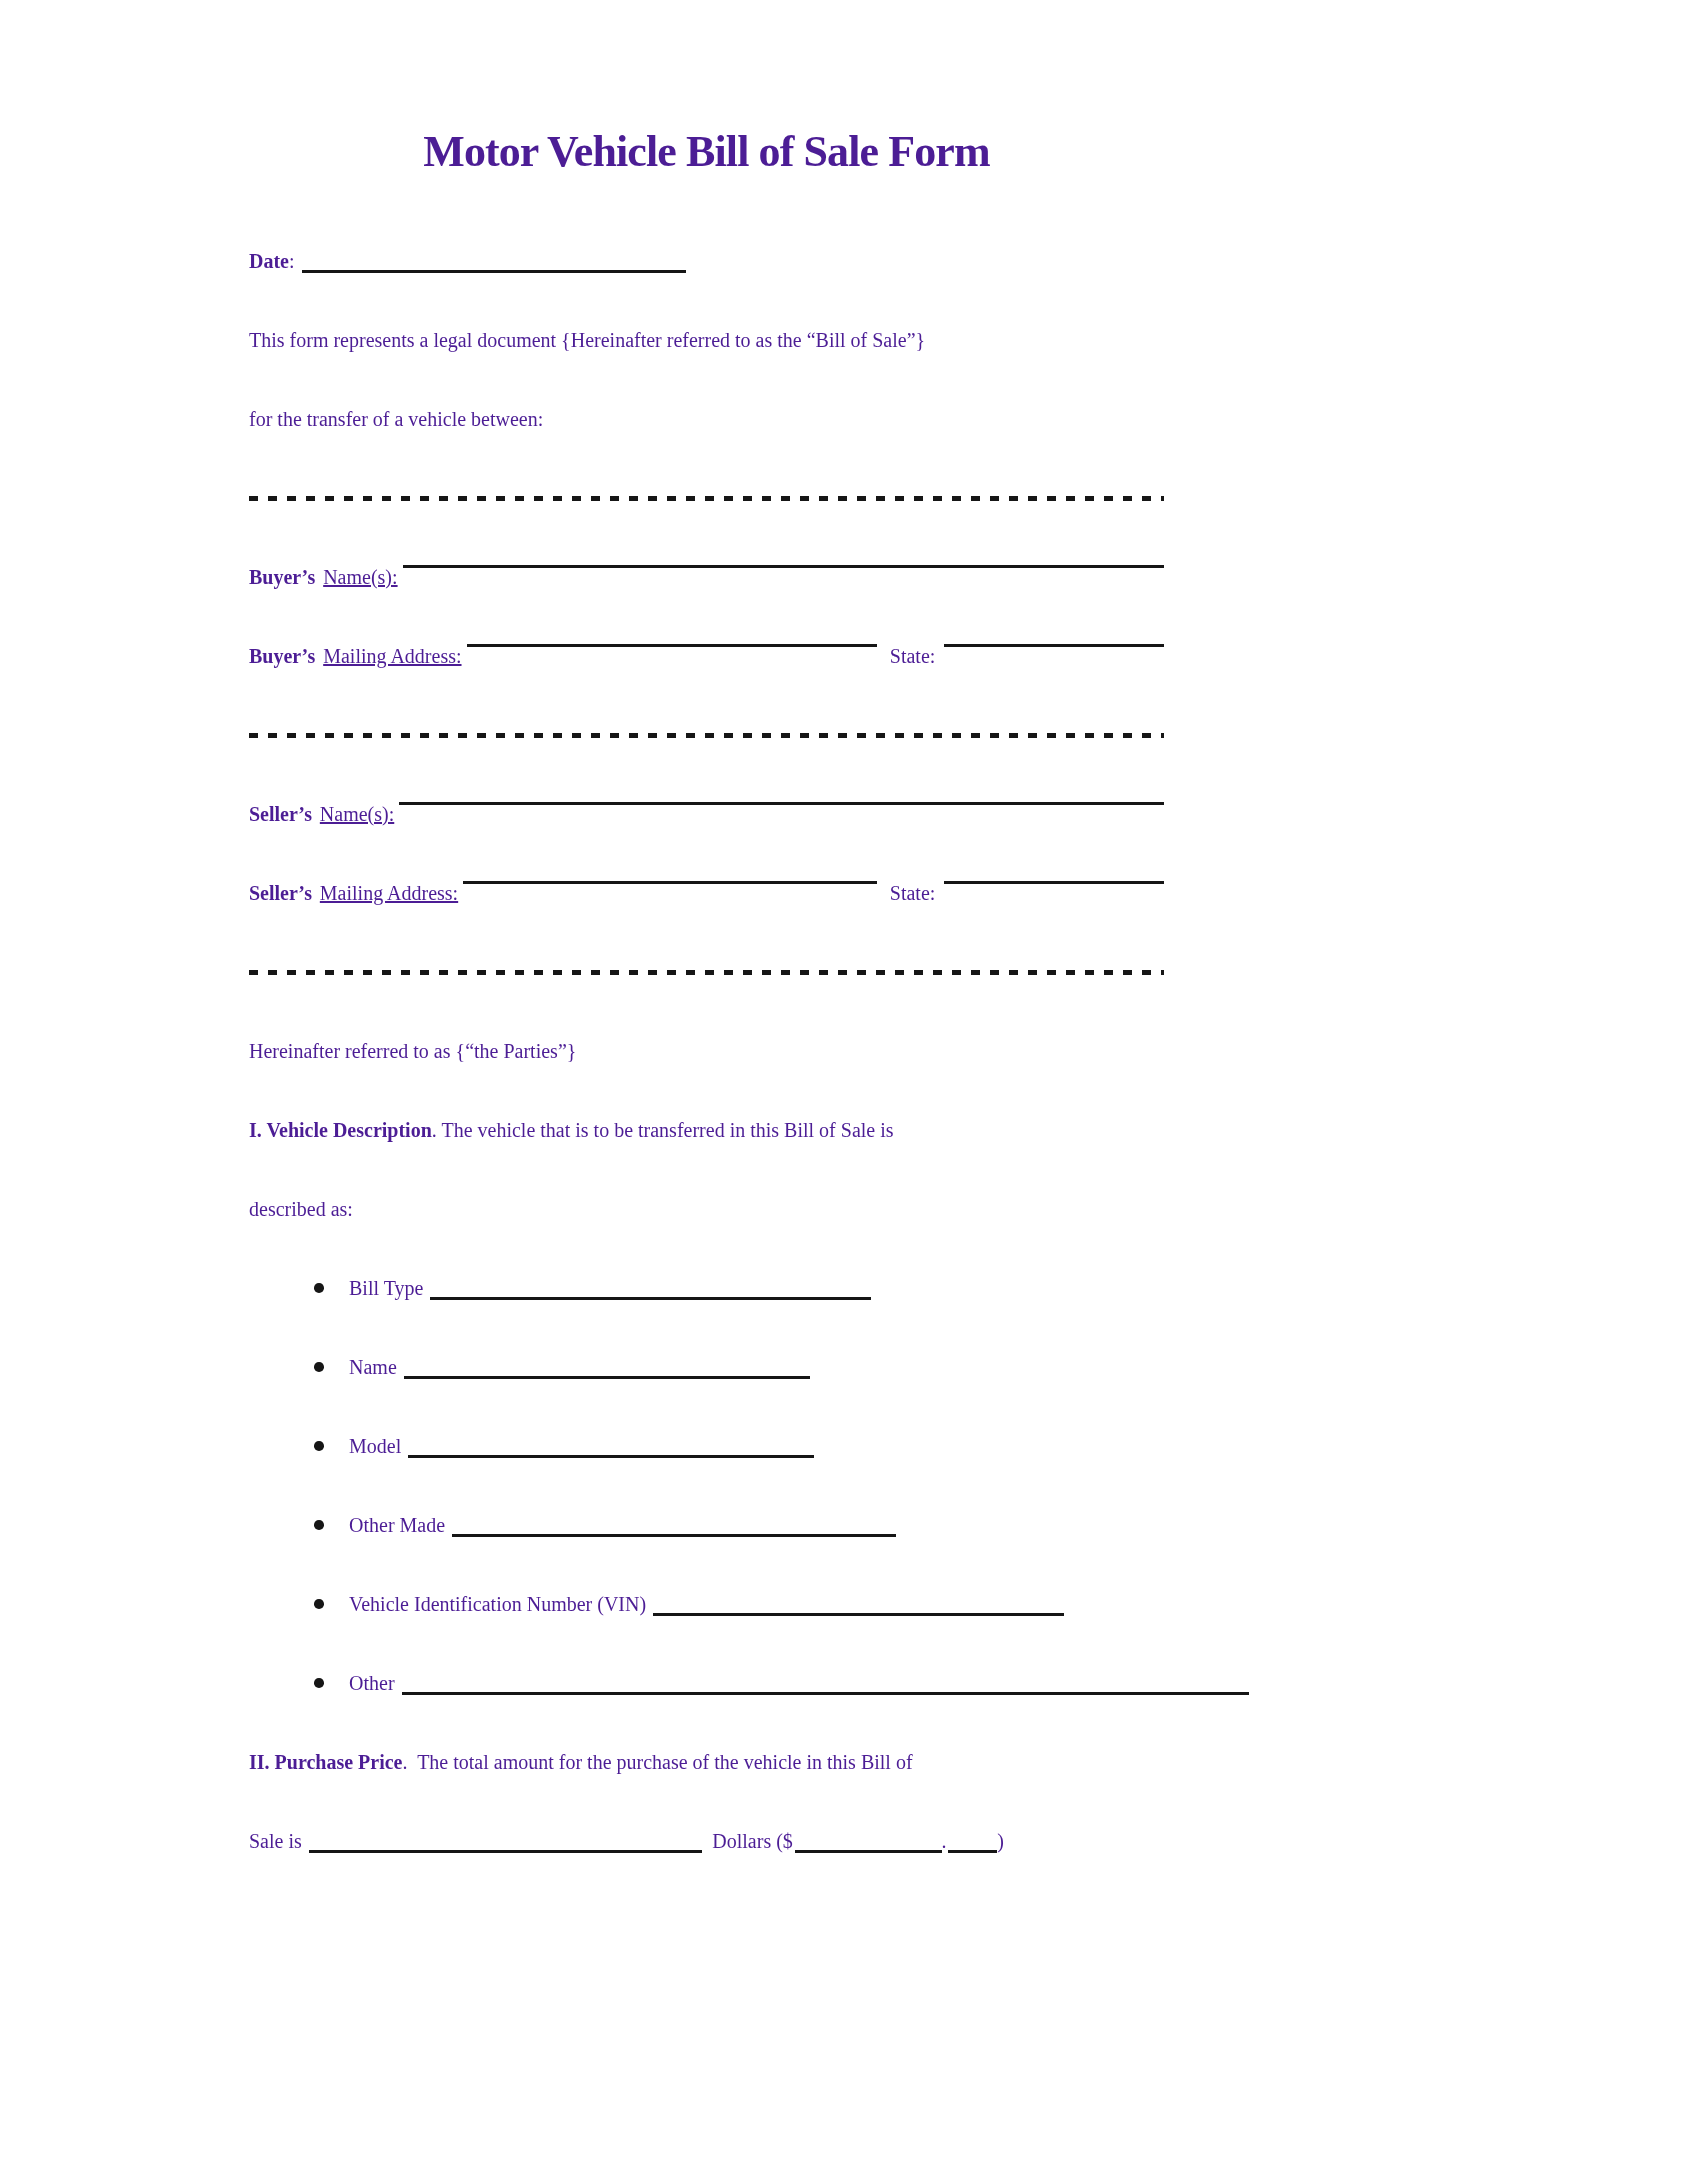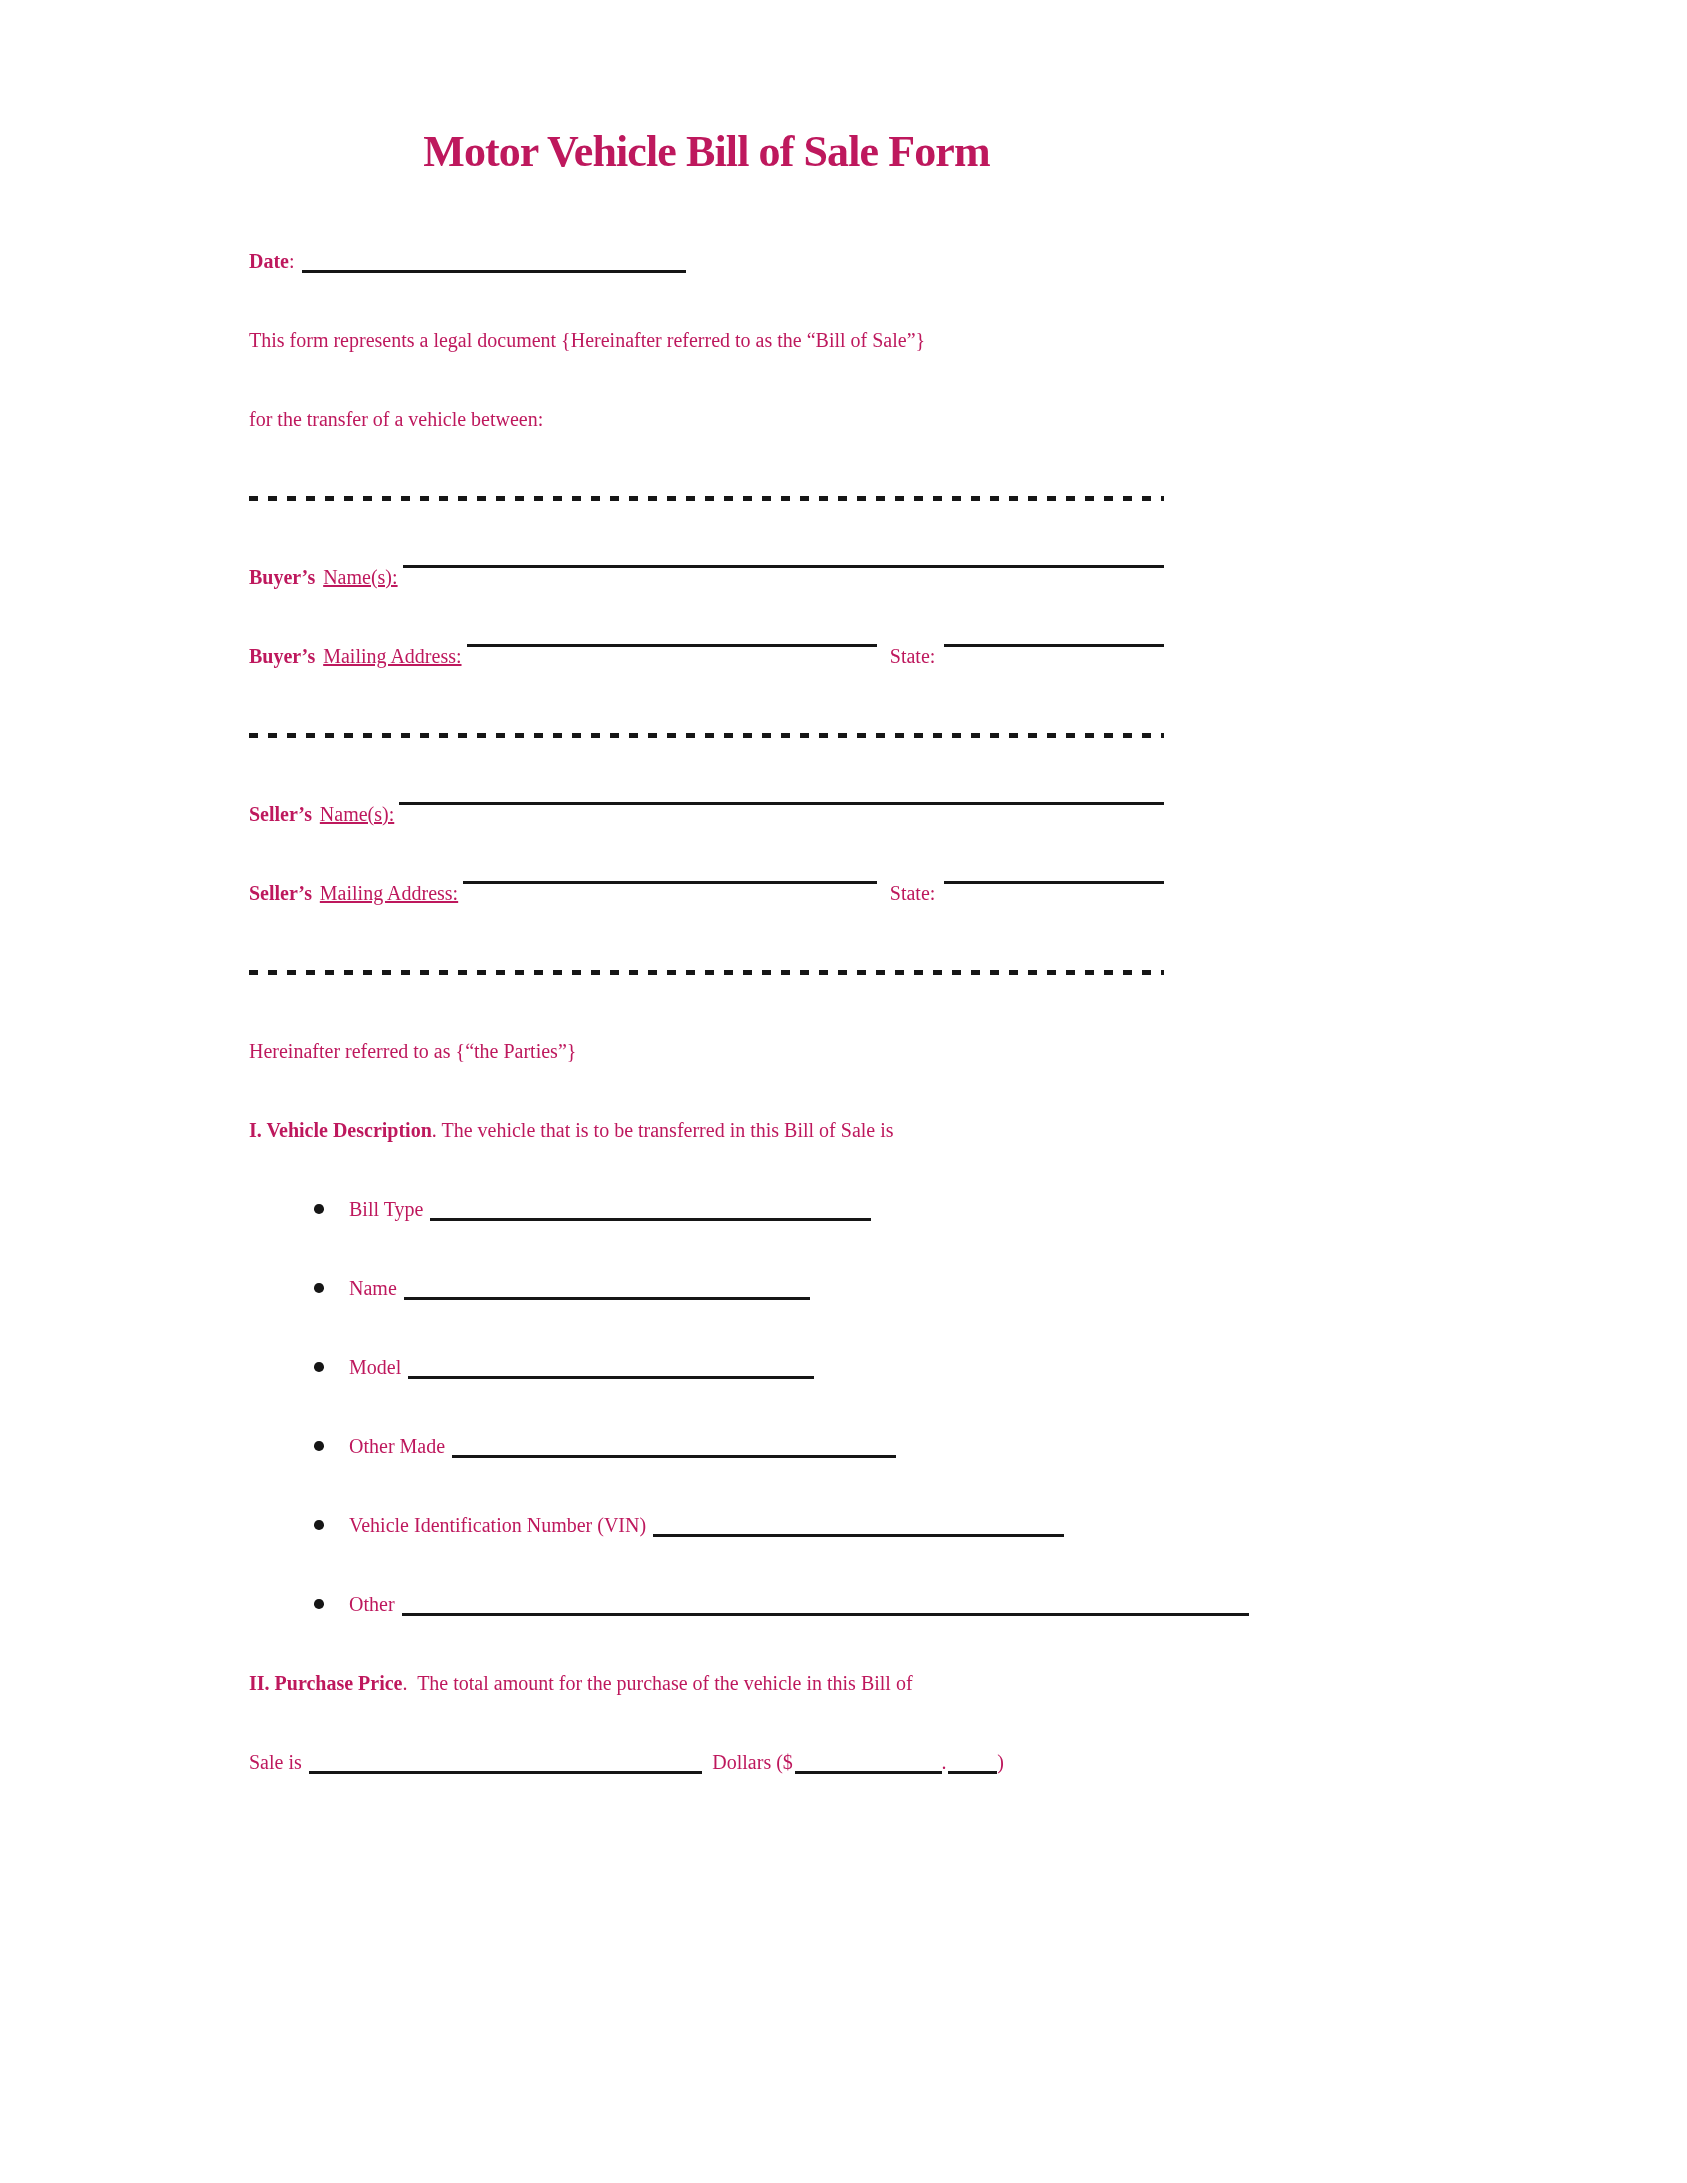--- a/index.html
+++ b/index.html
@@ -5,21 +5,21 @@
   html, body {
     margin: 0;
     padding: 0;
     background: #ffffff;
   }
   .page {
     position: relative;
     width: 1410px;
     height: 2184px;
     background: #ffffff;
-    color: #be185d;
+    color: #4c1d95;
     font-family: "Liberation Serif", serif;
     box-sizing: border-box;
     padding: 110px 246px 0 249px;
     overflow: hidden;
   }
   .doc-title {
     text-align: center;
     font-weight: bold;
     font-size: 44px;
     line-height: 84px;
@@ -147,20 +147,21 @@
 
   <div class="sep">
       <div class="dashes"></div>
     </div>
 
   <div class="line">Hereinafter referred to as {“the Parties”}</div>
 
   <div class="line">
     <span class="b">I. Vehicle Description</span><span>. The vehicle that is to be transferred in this Bill of Sale is</span>
   </div>
+  <div class="line">described as:</div>
 
   <div class="line bullet-line">
     <span class="dot"></span>
     <span>Bill Type</span><span class="blank w-body"></span>
   </div>
 
   <div class="line bullet-line">
     <span class="dot"></span>
     <span>Name</span><span class="blank w-make"></span>
   </div>

